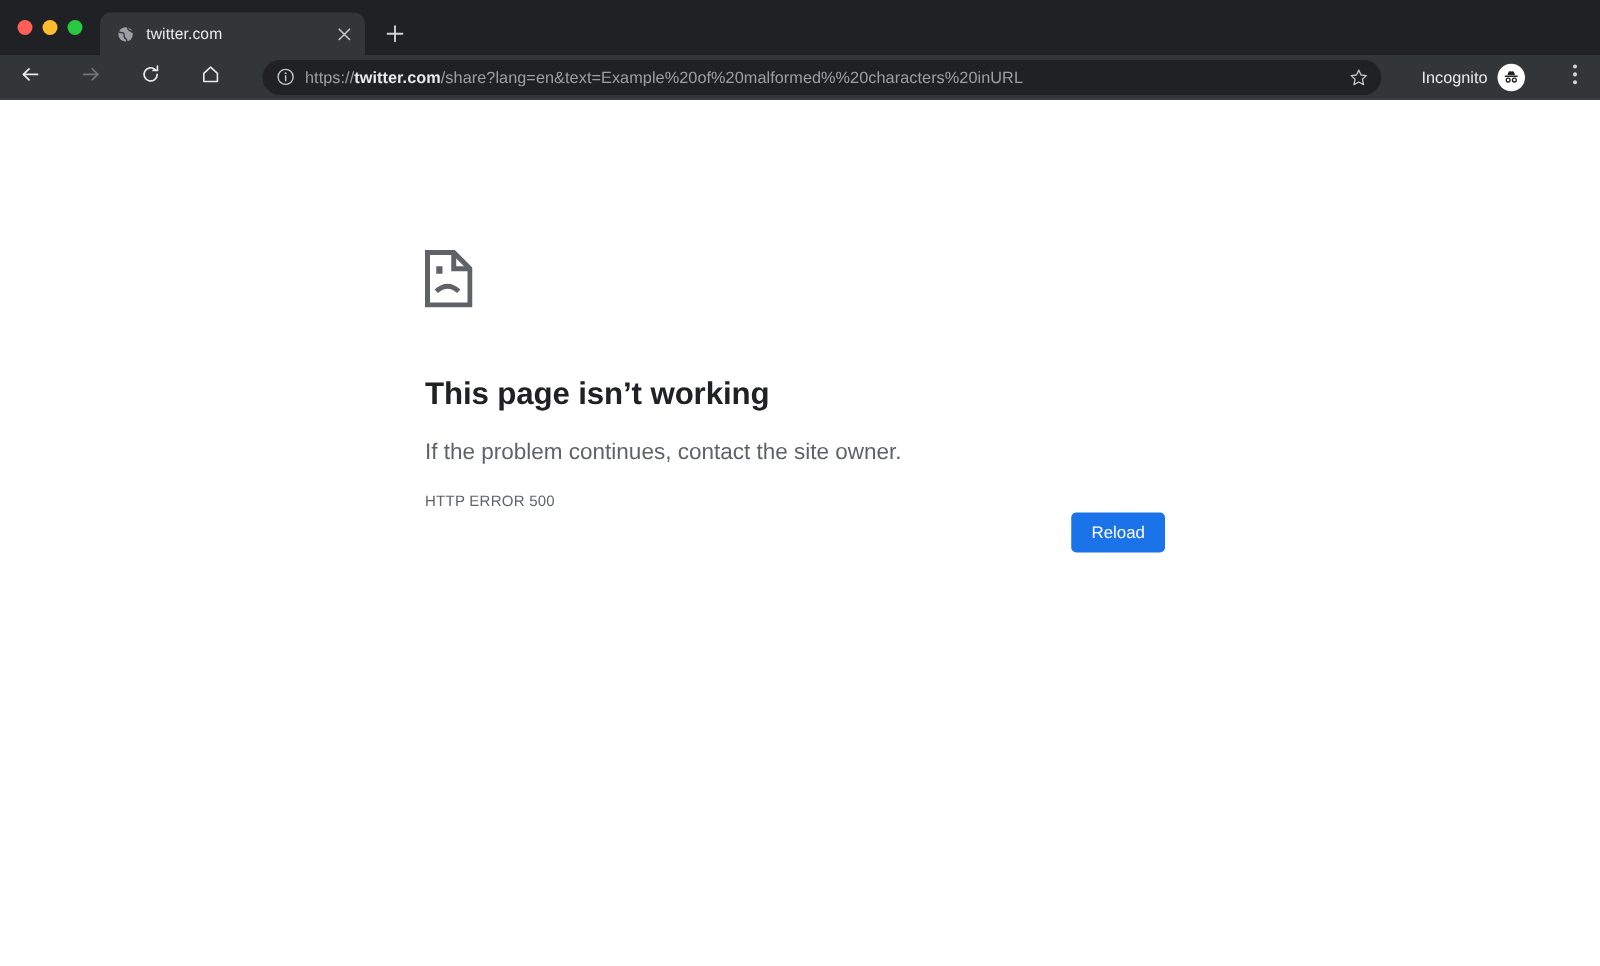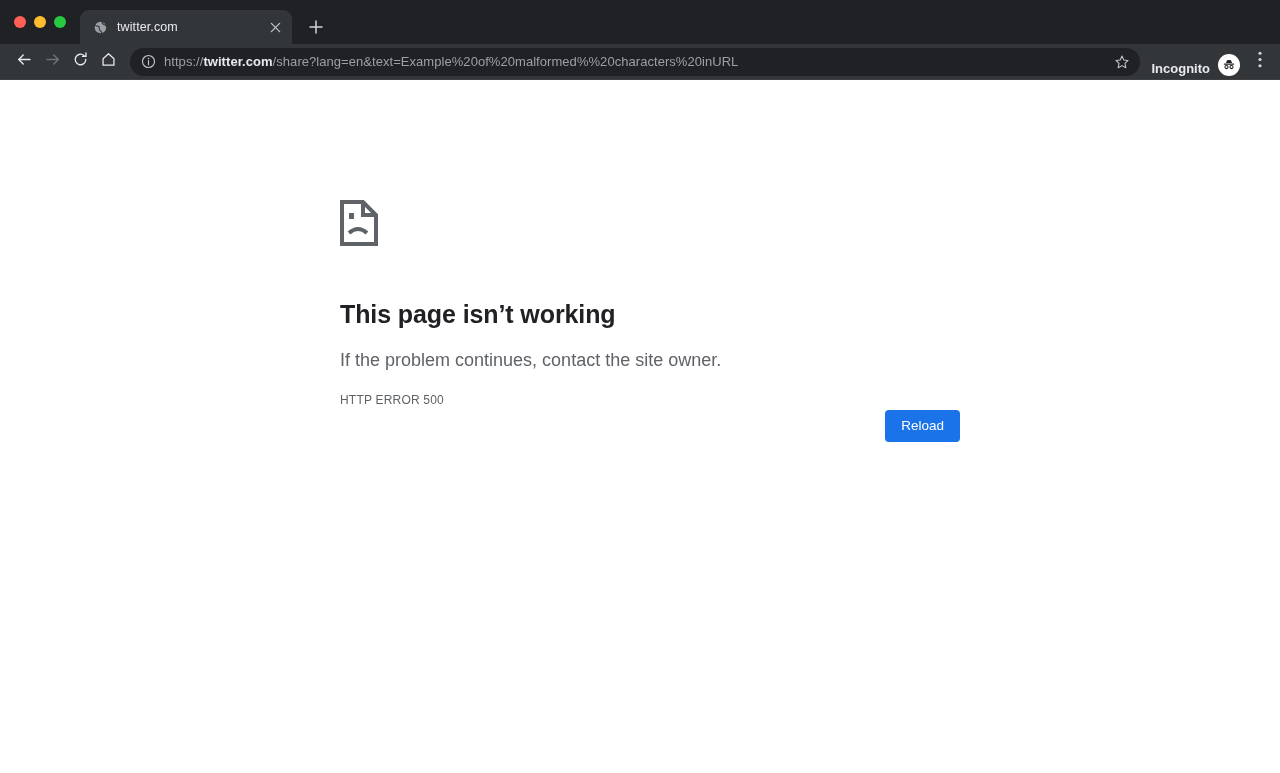--- a/index.html
+++ b/index.html
@@ -82,21 +82,21 @@
   }
 
   
   .toolbar {
     height: 36px;
     flex: 0 0 36px;
     background: #323639;
     display: flex;
     align-items: center;
     padding: 0 8px 0 10px;
-    gap: 0;
+    gap: 20px;
     border-bottom: 1px solid #3c4043;
   }
   .navbtn {
     width: 28px; height: 28px;
     display: flex; align-items: center; justify-content: center;
     border-radius: 50%;
     flex: 0 0 28px;
   }
   .navbtn.home { margin-right: 8px; }
 
@@ -128,26 +128,25 @@
   .url .host { color: #e8eaed; font-weight: bold; }
   .url .scheme { color: #9aa0a6; }
   .star {
     width: 24px; height: 24px;
     flex: 0 0 24px;
     display: flex; align-items: center; justify-content: center;
     margin-left: 4px;
   }
   .incognito-pill {
     display: flex;
-    align-items: flex-end;
+    align-items: center;
     gap: 8px;
     padding: 0 6px 0 12px;
     height: 28px;
     flex: 0 0 auto;
-    font-weight: bold;
   }
   .incognito-label {
     font-size: 13px;
     color: #e8eaed;
     white-space: nowrap;
   }
   .incognito-avatar {
     width: 22px; height: 22px;
     border-radius: 50%;
     background: #ffffff;
@@ -189,21 +188,21 @@
     line-height: 1.4;
     margin-bottom: 20px;
   }
   .error-code {
     font-size: 12px;
     color: #5f6368;
     letter-spacing: .2px;
   }
   .reload-row {
     position: absolute;
-    left: 360px;
+    left: 332px;
     top: 330px;
     width: 600px;
     display: flex;
     justify-content: flex-end;
   }
   .reload-btn {
     background: #1a73e8;
     color: #ffffff;
     border: none;
     border-radius: 4px;

